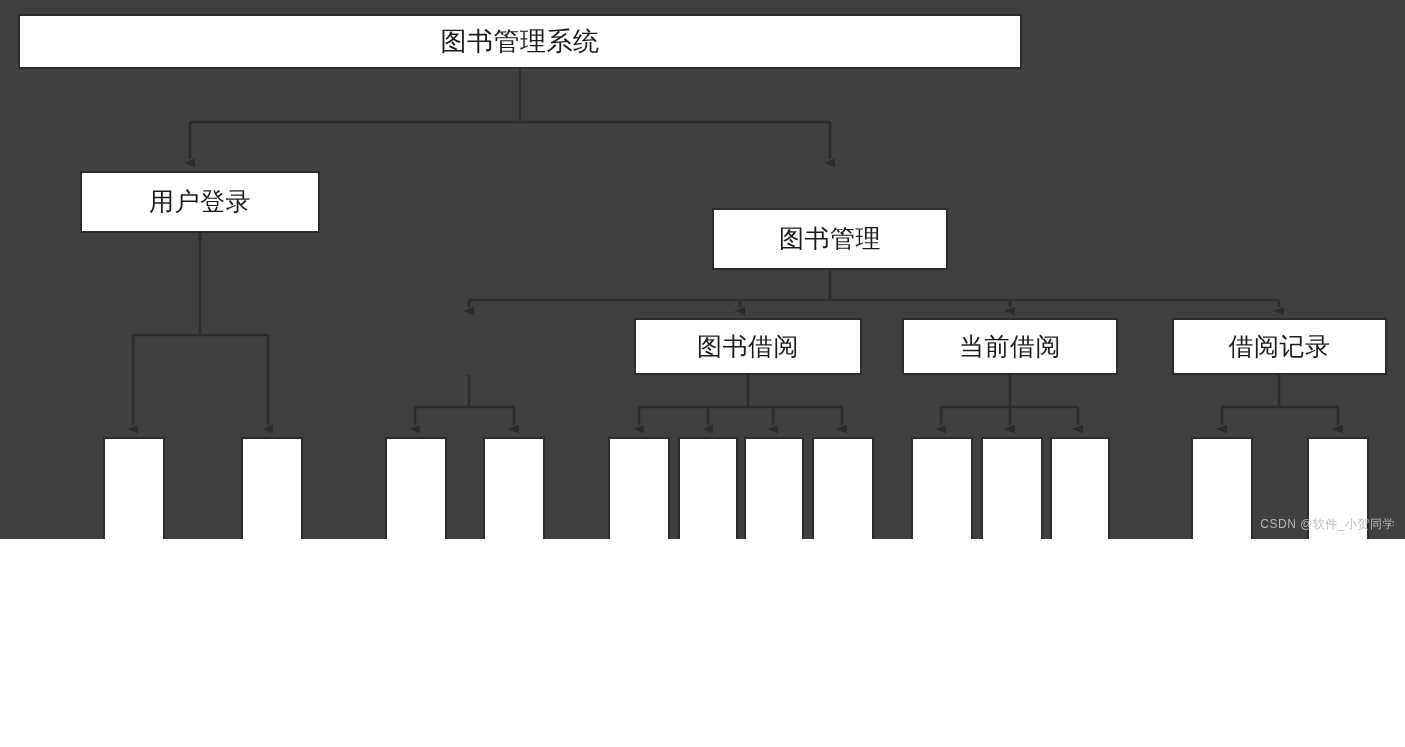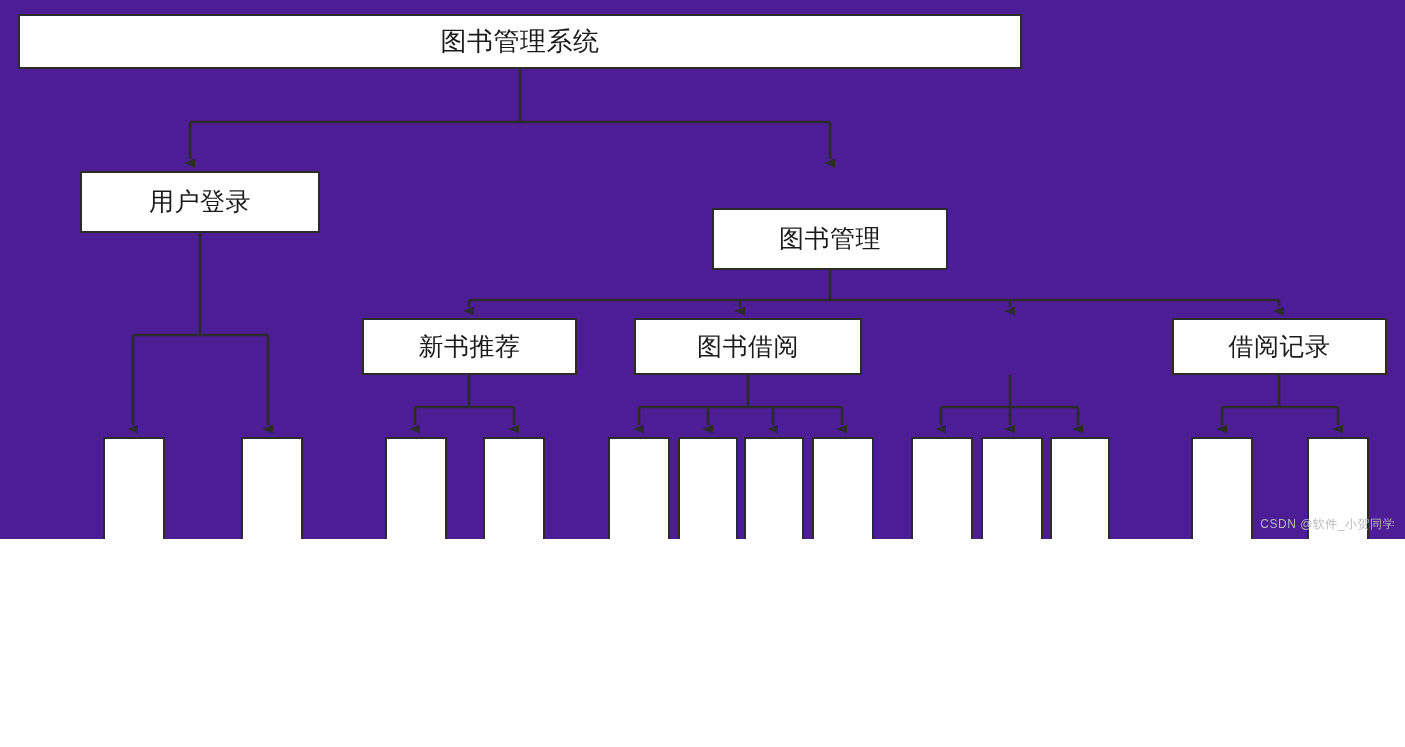--- a/index.html
+++ b/index.html
@@ -8,21 +8,21 @@
     padding: 0;
     background: #ffffff;
   }
   body {
     font-family: "Liberation Sans", "DejaVu Sans", sans-serif;
   }
   #canvas {
     position: relative;
     width: 1405px;
     height: 539px;
-    background: #4c1d95;
+    background: #404040;
     overflow: hidden;
   }
   #edges {
     position: absolute;
     left: 0;
     top: 0;
     width: 1405px;
     height: 747px;
     pointer-events: none;
   }
@@ -139,26 +139,26 @@
     <span class="label">图书管理系统</span>
   </div>
 
   <div class="node horiz" style="left:80px; top:171px; width:240px; height:62px;">
     <span class="label">用户登录</span>
   </div>
   <div class="node horiz" style="left:712px; top:171px; width:236px; height:62px;margin-top:37px;">
     <span class="label">图书管理</span>
   </div>
 
-  <div class="node horiz" style="left:362px; top:318px; width:215px; height:57px;">
-    <span class="label">新书推荐</span>
-  </div>
   <div class="node horiz" style="left:634px; top:318px; width:228px; height:57px;">
     <span class="label">图书借阅</span>
   </div>
+  <div class="node horiz" style="left:902px; top:318px; width:216px; height:57px;">
+    <span class="label">当前借阅</span>
+  </div>
   <div class="node horiz" style="left:1172px; top:318px; width:215px; height:57px;">
     <span class="label">借阅记录</span>
   </div>
 
   <div class="node vert" style="left:103px; top:437px; width:62px; height:297px;">
     <span class="label">用户登录</span>
   </div>
   <div class="node vert" style="left:241px; top:437px; width:62px; height:297px;">
     <span class="label">注销登录</span>
   </div>

